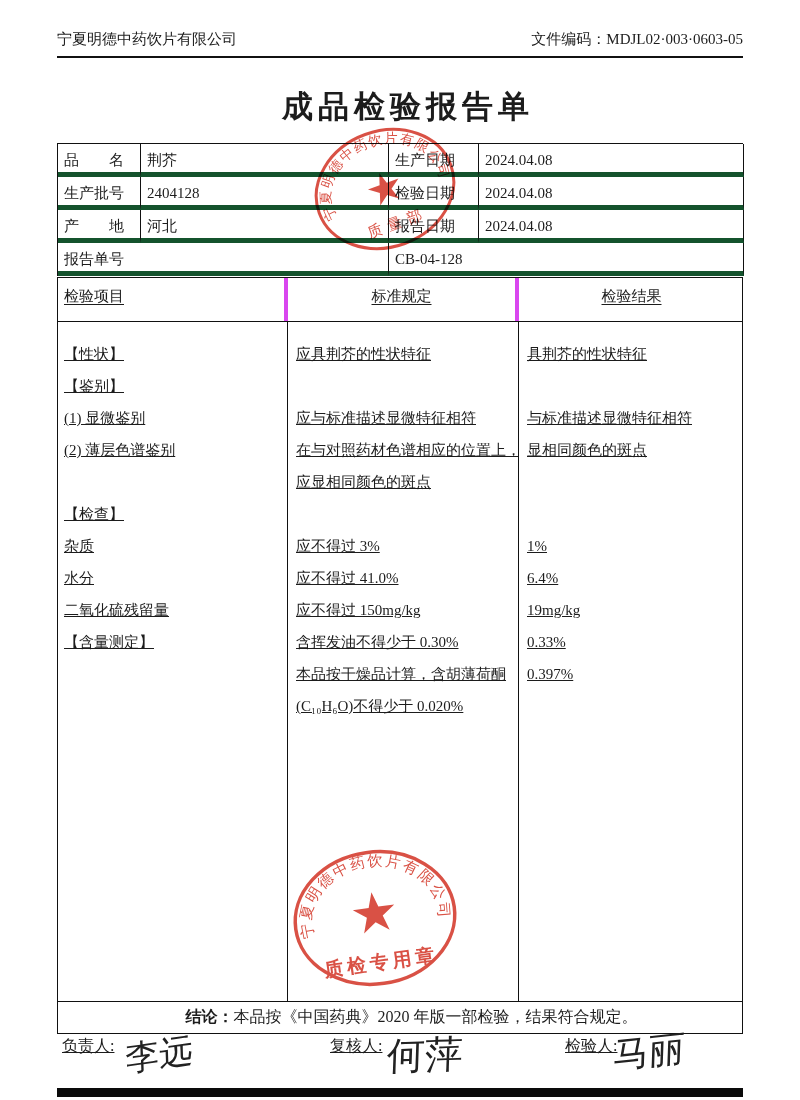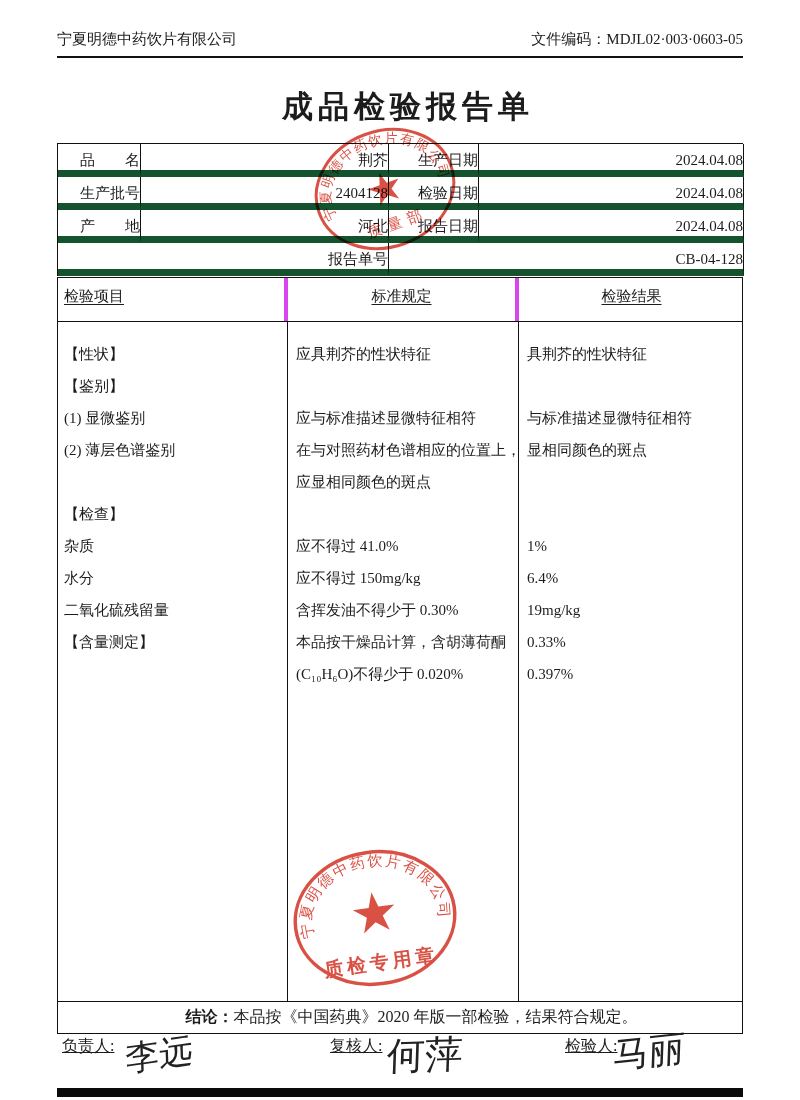--- a/index.html
+++ b/index.html
@@ -31,22 +31,22 @@
 
   
   .info-table {
     position: absolute; left: 57px; top: 143px; width: 686px;
     display: grid; grid-template-columns: 83px 248px 90px 265px;
     border-top: 1.5px solid #111; border-left: 1.5px solid #111;
     font-size: 15px;
   }
   .info-table .cell {
     height: 33px; line-height: 32px; padding-left: 6px;
-    border-right: 1px solid #111; border-bottom: 7px solid #14532d;
-    overflow: hidden; white-space: nowrap; text-align: right;
+    border-right: 1px solid #111; border-bottom: 5px solid #14532d;
+    overflow: hidden; white-space: nowrap;
   }
   .info-table .span2a { grid-column: 1 / 3; }
   .info-table .span2b { grid-column: 3 / 5; }
 
   
   .results-table {
     position: absolute; left: 57px; top: 277px; width: 686px;
     border: 1.5px solid #111; font-size: 15px;
   }
   .results-header { display: grid; grid-template-columns: 230px 231px 225px; height: 44px; border-bottom: 1px solid #111; }
@@ -54,21 +54,21 @@
     border-right: 4px solid #d946ef; padding-top: 9px;
     text-align: center;
   }
   .results-header .hcell:last-child { border-right: none; }
   .results-header .hcell.first { text-align: left; padding-left: 6px; }
   .results-header .hcell span { text-decoration: underline; text-underline-offset: 3px; }
 
   .results-body { display: grid; grid-template-columns: 230px 231px 225px; height: 679px; }
   .results-body .col { border-right: 1px solid #111; padding: 16px 0 0 0; overflow: hidden; }
   .results-body .col:last-child { border-right: none; }
-  .results-body .line { height: 32px; line-height: 32px; padding-left: 6px; white-space: nowrap; }
+  .results-body .line { height: 32px; line-height: 32px; padding-left: 6px; white-space: nowrap; text-decoration: underline; }
   .results-body .col2 .line, .results-body .col3 .line { padding-left: 8px; }
 
   .conclusion-row {
     height: 32px; line-height: 30px; border-top: 1px solid #111;
     text-align: center; font-size: 16px;
   }
   .conclusion-row .clabel { font-weight: bold; margin-left: 23px; }
 
   
   .signature-row { position: absolute; left: 57px; top: 1036px; width: 686px; font-size: 16px; }
@@ -147,20 +147,21 @@
         <div class="line"></div>
         <div class="line"></div>
       </div>
       <div class="col col2">
         <div class="line">应具荆芥的性状特征</div>
         <div class="line"></div>
         <div class="line">应与标准描述显微特征相符</div>
         <div class="line">在与对照药材色谱相应的位置上，</div>
         <div class="line">应显相同颜色的斑点</div>
         <div class="line"></div>
+        <div class="line">应不得过 3%</div>
         <div class="line">应不得过 41.0%</div>
         <div class="line">应不得过 150mg/kg</div>
         <div class="line">含挥发油不得少于 0.30%</div>
         <div class="line">本品按干燥品计算，含胡薄荷酮</div>
         <div class="line">(C₁₀H₆O)不得少于 0.020%</div>
       </div>
       <div class="col col3">
         <div class="line">具荆芥的性状特征</div>
         <div class="line"></div>
         <div class="line">与标准描述显微特征相符</div>

